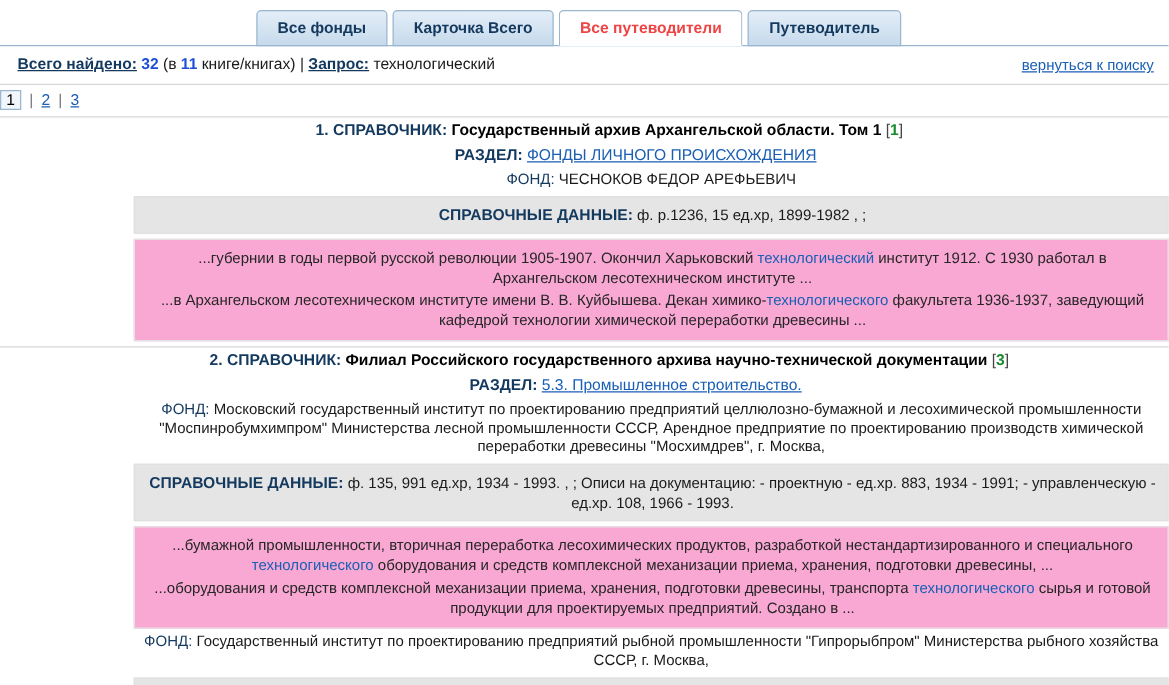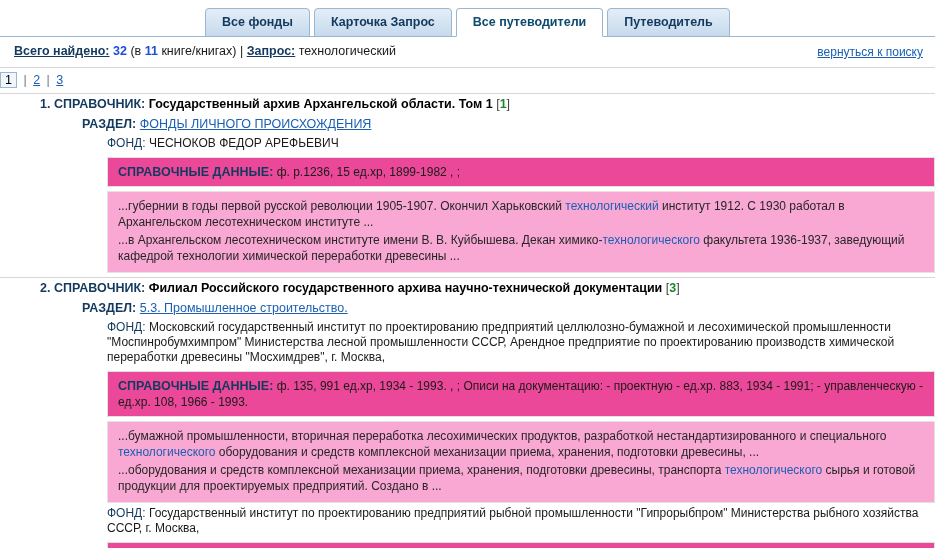--- a/index.html
+++ b/index.html
@@ -47,21 +47,21 @@
     border-bottom: 1px solid #9bb6cf;
     border-radius: 4px 4px 0 0;
     cursor: pointer;
     white-space: nowrap;
     line-height: 15px;
   }
   .tab.active {
     background: #ffffff;
     background-image: none;
     border-bottom: 1px solid #ffffff;
-    color: #0c4a6e;
+    color: #ef4444;
   }
 
   
   .infobar {
     position: relative;
     padding: 7px 12px 4px 14px;
     font-size: 12.5px;
     color: #1a1a1a;
     border-bottom: 1px solid #d7d7d7;
     height: 19px;
@@ -99,20 +99,21 @@
     padding: 0 4px;
     background: #f0f6fb;
   }
 
   
   .results {
     padding: 0 0 0 0;
   }
   .result {
     padding: 2px 0 0 0;
+    text-align: center;
   }
   .result-head {
     font-size: 12.5px;
     padding: 3px 0 2px 40px;
     border-top: 1px solid #d7d7d7;
     color: #14395e;
   }
   .result-head .idx { color: #14395e; font-weight: bold; }
   .result-head .kw { color: #14395e; font-weight: bold; }
   .result-head .title { color: #000; font-weight: bold; }
@@ -134,21 +135,21 @@
     padding: 3px 0 2px 25px;
     font-size: 12px;
     line-height: 15px;
   }
   .fond .kw { color: #14395e; font-weight: normal; }
   .fond .val { color: #1a1a1a; }
 
   .spravka {
     margin: 4px 0 0 25px;
     padding: 6px 8px 6px 10px;
-    background: #ec4899;
+    background: #e5e5e5;
     border: 1px solid #e0e0e0;
     font-size: 12px;
     line-height: 16px;
   }
   .spravka .kw { color: #14395e; font-weight: bold; font-size: 12.5px; }
   .snippets {
     margin: 4px 0 0 25px;
     padding: 6px 8px 6px 10px;
     background: #f9a8d4;
     border: 1px solid #e3e3e3;
@@ -160,21 +161,21 @@
   .hl { color: #1a5fb4; }
 </style>
 </head>
 <body>
 
 <div class="page">
 
   <div class="tabbar">
     <div class="tabs">
       <div class="tab">Все фонды</div>
-      <div class="tab">Карточка Запрос</div>
+      <div class="tab">Карточка Всего</div>
       <div class="tab active">Все путеводители</div>
       <div class="tab">Путеводитель</div>
     </div>
   </div>
 
   <div class="infobar">
     <span class="lbl">Всего найдено:</span>
     <span class="num">32</span>
     <span>(в</span>
     <span class="num">11</span>

